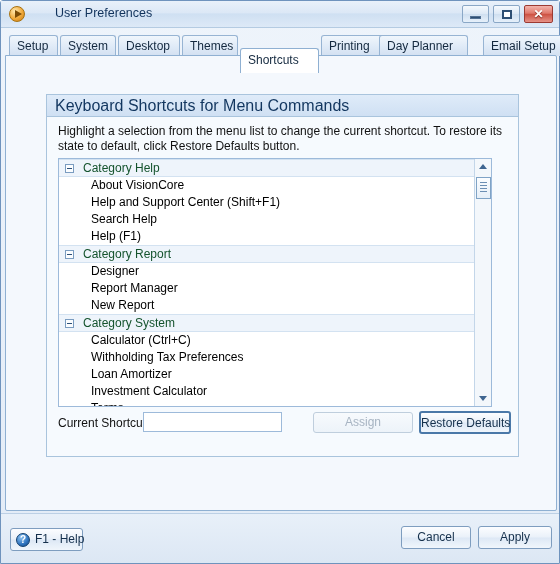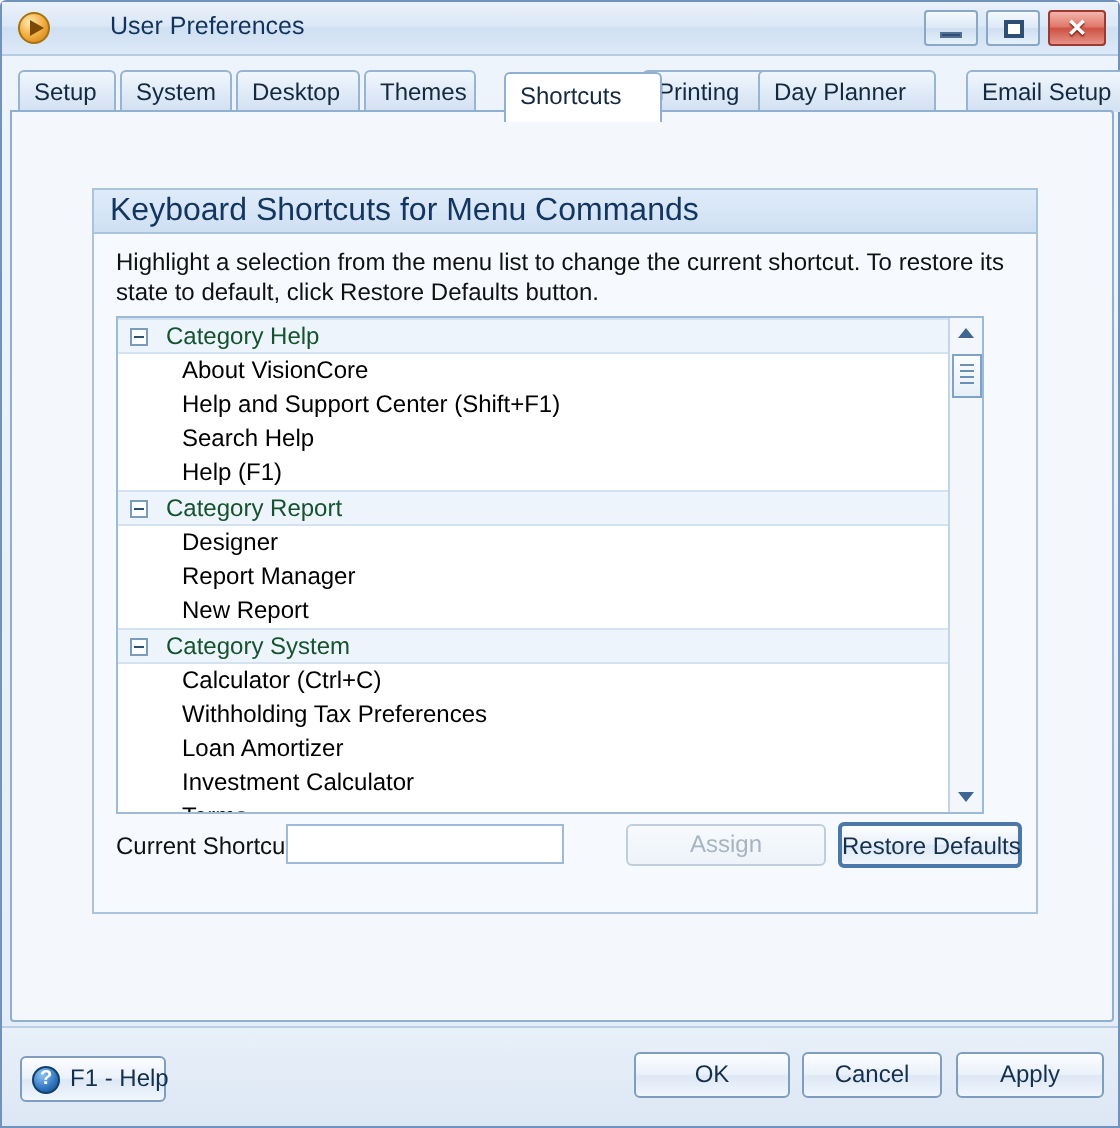--- a/index.html
+++ b/index.html
@@ -89,26 +89,25 @@
     border-bottom: none;
     border-radius: 3px 3px 0 0;
     background: linear-gradient(to bottom, #f0f6fc 0%, #dfeaf7 55%, #d2e0f1 100%);
     font-size: 12px;
     color: #14293f;
     padding: 0 7px;
     line-height: 20px;
     white-space: nowrap;
   }
   .tab.active {
-    top: 4px; height: 25px;
+    top: 16px; height: 25px;
     background: #ffffff;
     line-height: 23px;
     border-color: #8fb0d2;
     z-index: 5;
-    margin-left: 12px;
   }
   
   #content {
     position: absolute; left: 4px; top: 54px;
     width: 552px; height: 456px;
     box-sizing: border-box;
     background: #f4f8fd;
     border: 1px solid #8fb0d2;
     border-radius: 0 2px 2px 2px;
   }
@@ -355,17 +354,16 @@
     </div>
 
   </div>
 
   <div id="footer">
     <div class="btn" id="btn-help">
       <span id="help-icon"></span>
       <span>F1 - Help</span>
     </div>
   </div>
-  <div class="btn" id="btn-ok">OK</div>
   <div class="btn" id="btn-cancel">Cancel</div>
   <div class="btn" id="btn-apply">Apply</div>
 
 </div>
 
 </body></html>

